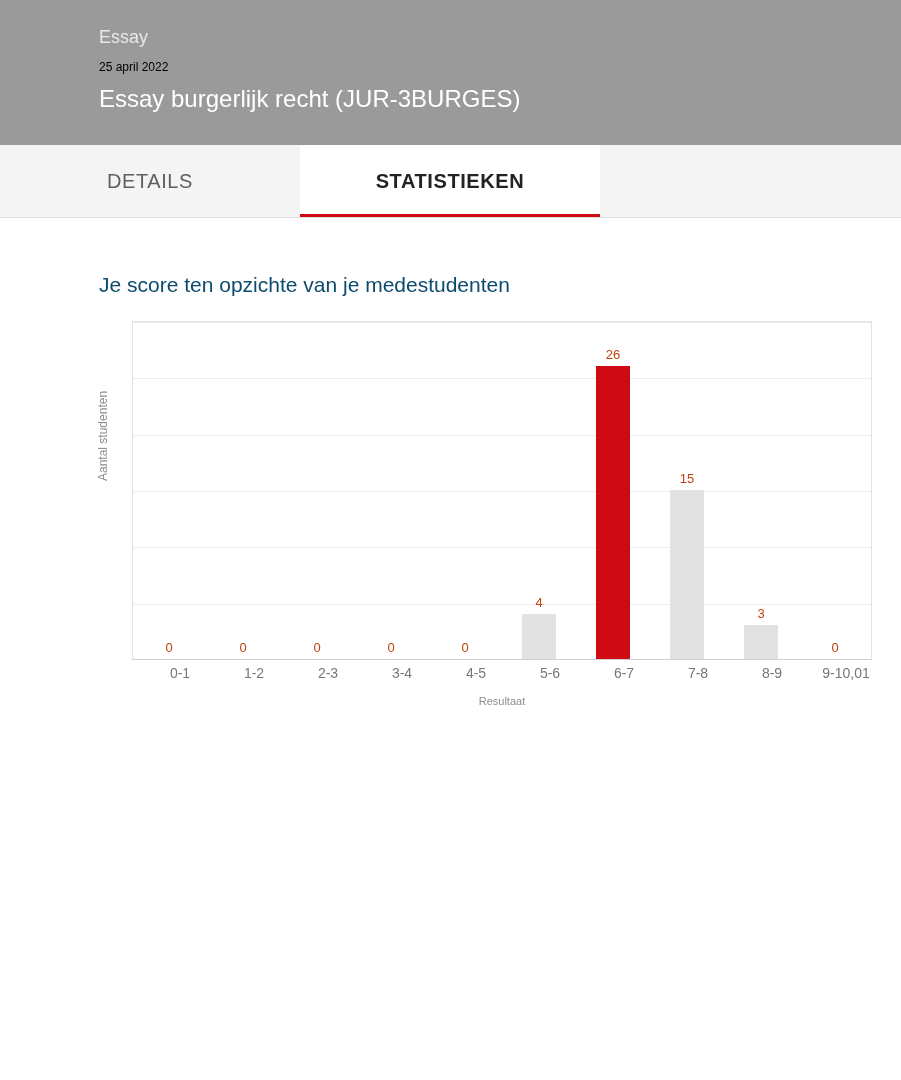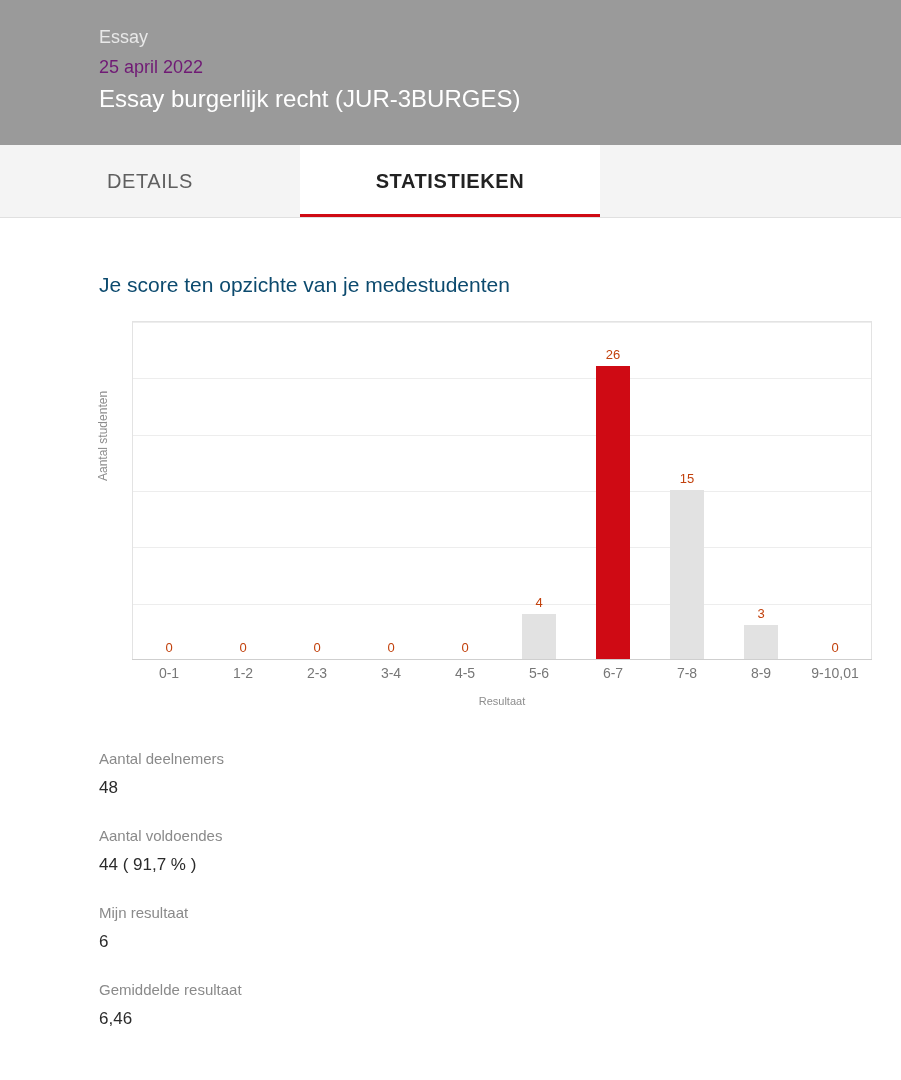--- a/index.html
+++ b/index.html
@@ -29,23 +29,23 @@
     padding: 22px 0 0 99px;
     color: #ffffff;
   }
   .header .kind {
     font-size: 18px;
     line-height: 30px;
     color: #e8e8e8;
     font-weight: 400;
   }
   .header .date {
-    font-size: 18px;
+    font-size: 12px;
     line-height: 30px;
-    color: #701a75;
+    color: #000000;
     font-weight: 400;
   }
   .header .title {
     font-size: 24px;
     line-height: 34px;
     color: #ffffff;
     font-weight: 400;
   }
   
   .tabs {
@@ -156,21 +156,21 @@
   }
   .bar {
     width: 34px;
     background: #e2e2e2;
   }
   .bar.mine {
     background: #cf0a14;
   }
   .xlabels {
     position: absolute;
-    left: 132px;
+    left: 143px;
     top: 344px;
     width: 740px;
     display: flex;
   }
   .xlabels div {
     flex: 1 1 0;
     text-align: center;
     font-size: 14px;
     color: #777777;
   }
@@ -285,33 +285,15 @@
           <div>4-5</div>
           <div>5-6</div>
           <div>6-7</div>
           <div>7-8</div>
           <div>8-9</div>
           <div>9-10,01</div>
         </div>
       <div class="xaxis-title">Resultaat</div>
     </div>
 
-    <div class="stats">
-      <div class="stat">
-        <div class="label">Aantal deelnemers</div>
-        <div class="value">48</div>
-      </div>
-      <div class="stat">
-        <div class="label">Aantal voldoendes</div>
-        <div class="value">44 ( 91,7 % )</div>
-      </div>
-      <div class="stat">
-        <div class="label">Mijn resultaat</div>
-        <div class="value">6</div>
-      </div>
-      <div class="stat">
-        <div class="label">Gemiddelde resultaat</div>
-        <div class="value">6,46</div>
-      </div>
-    </div>
 
   </div>
 </div>
 
 </body></html>

